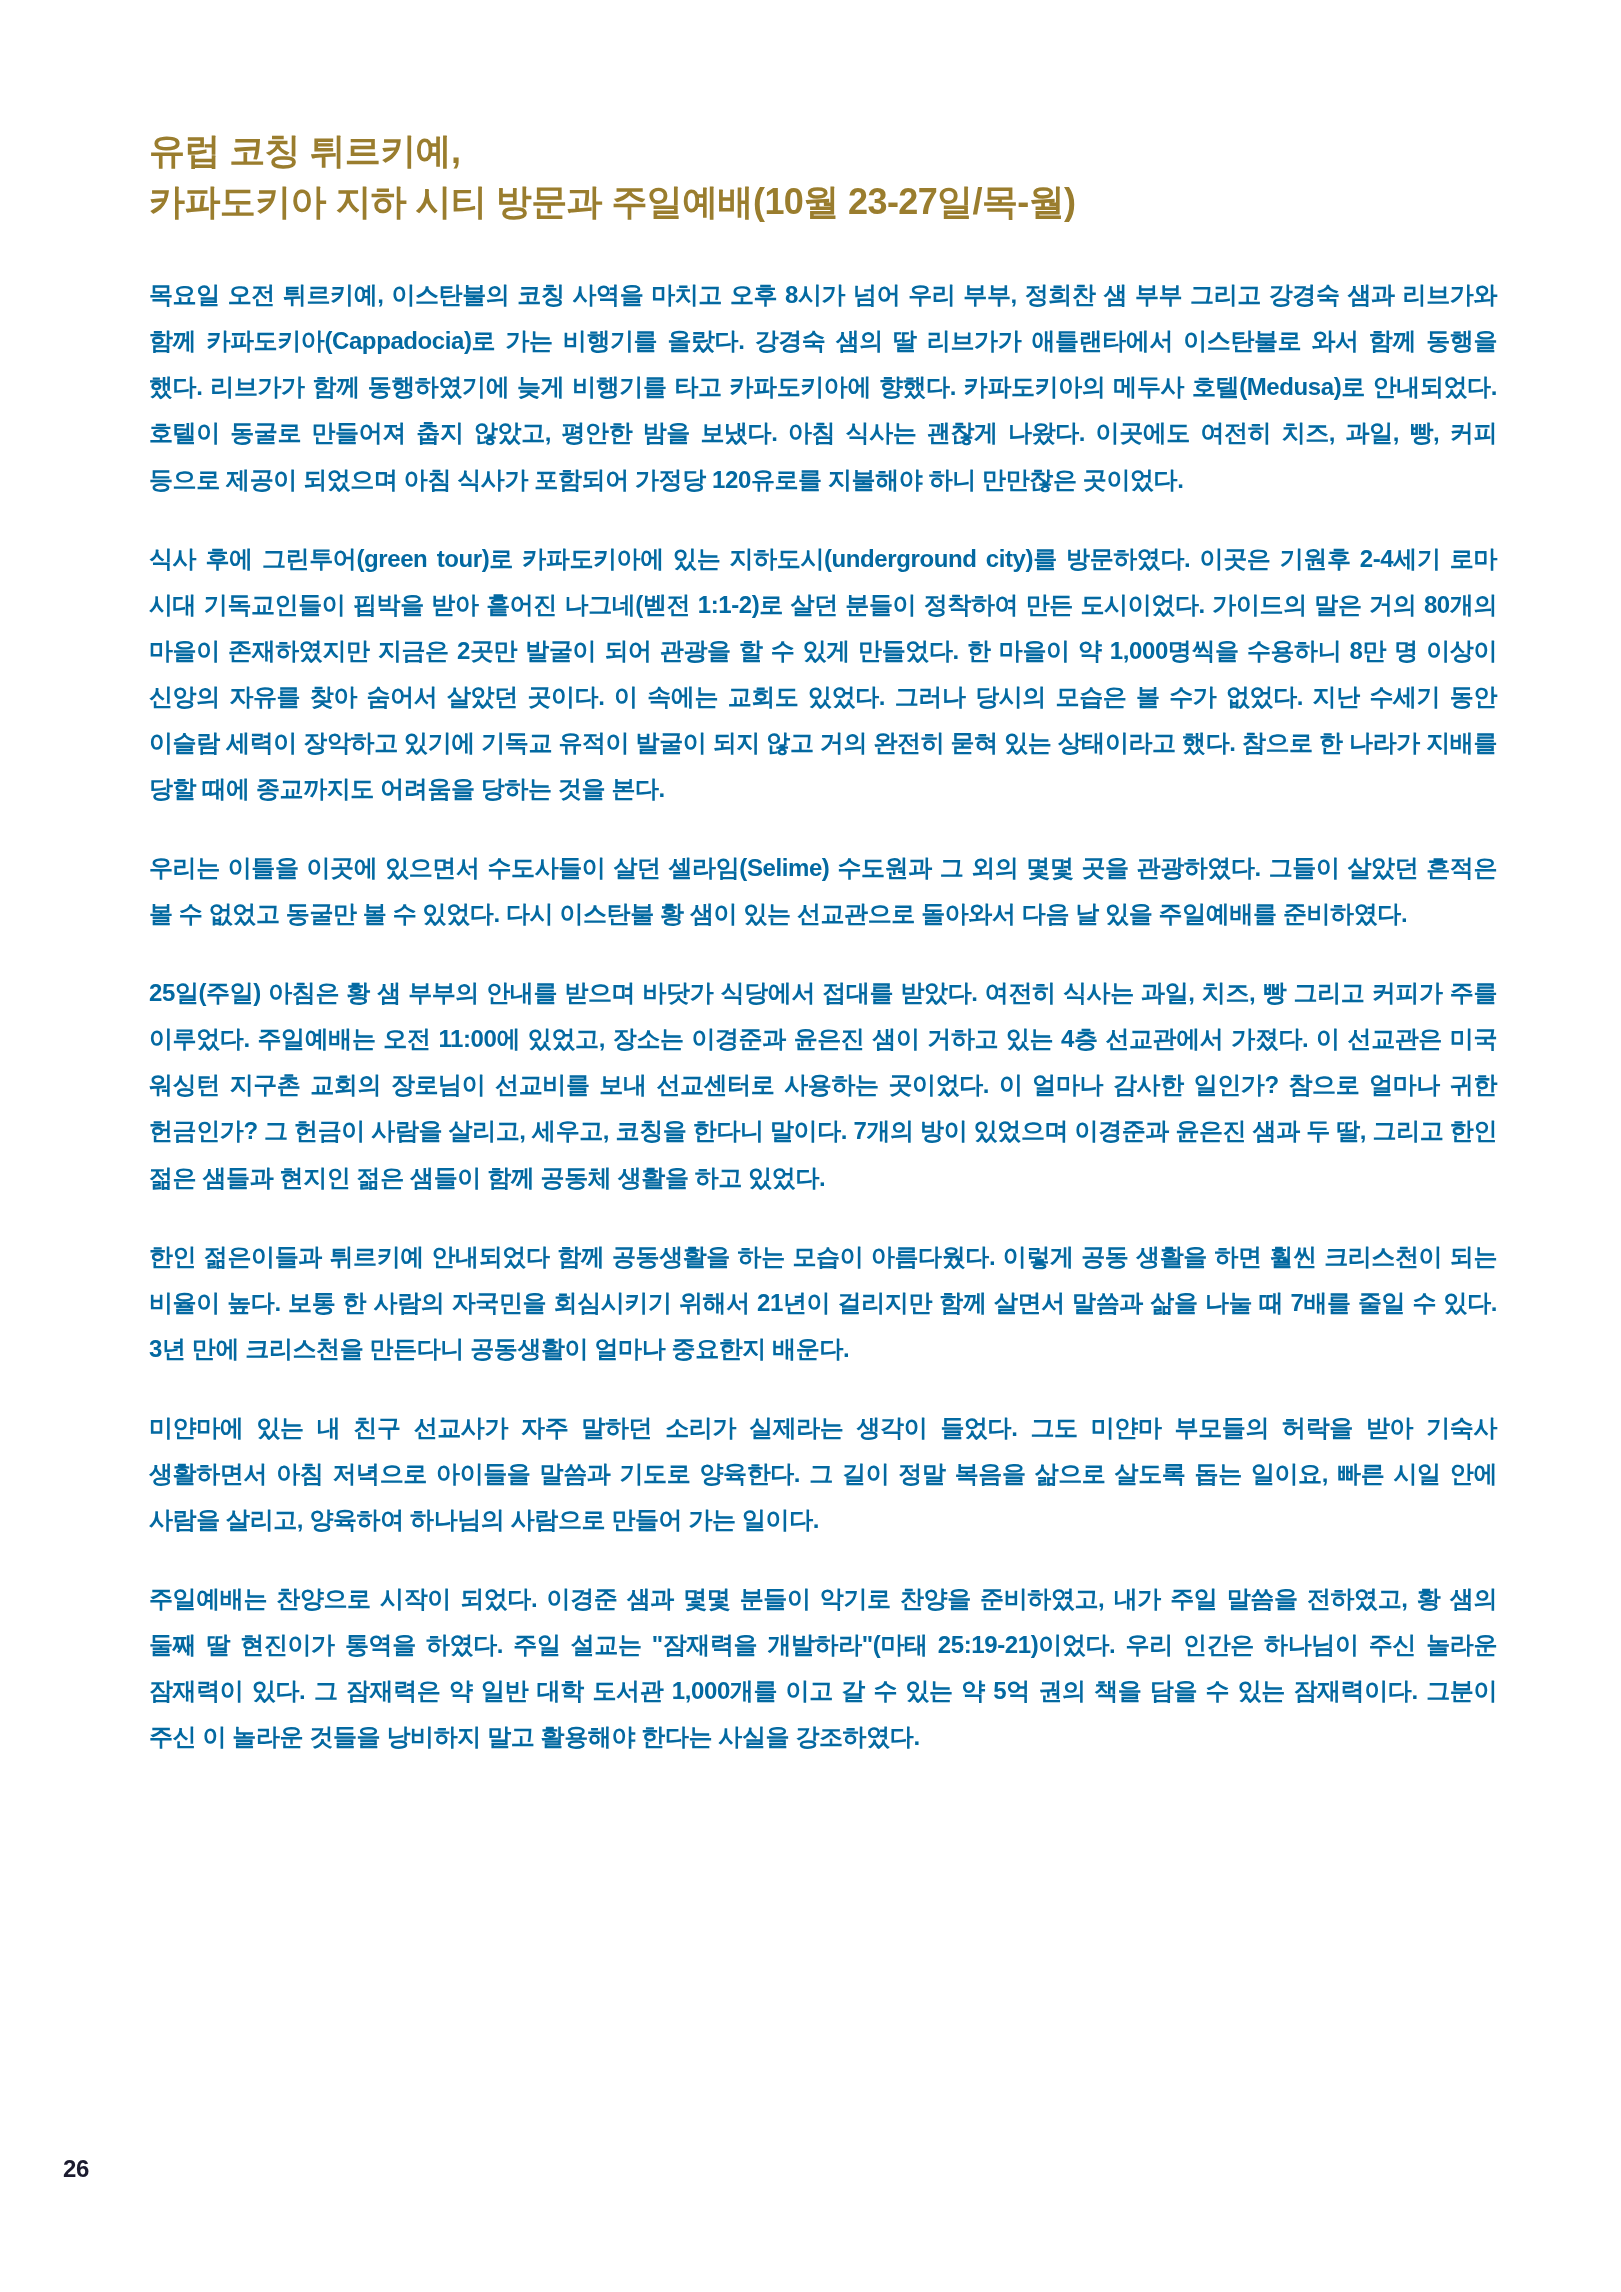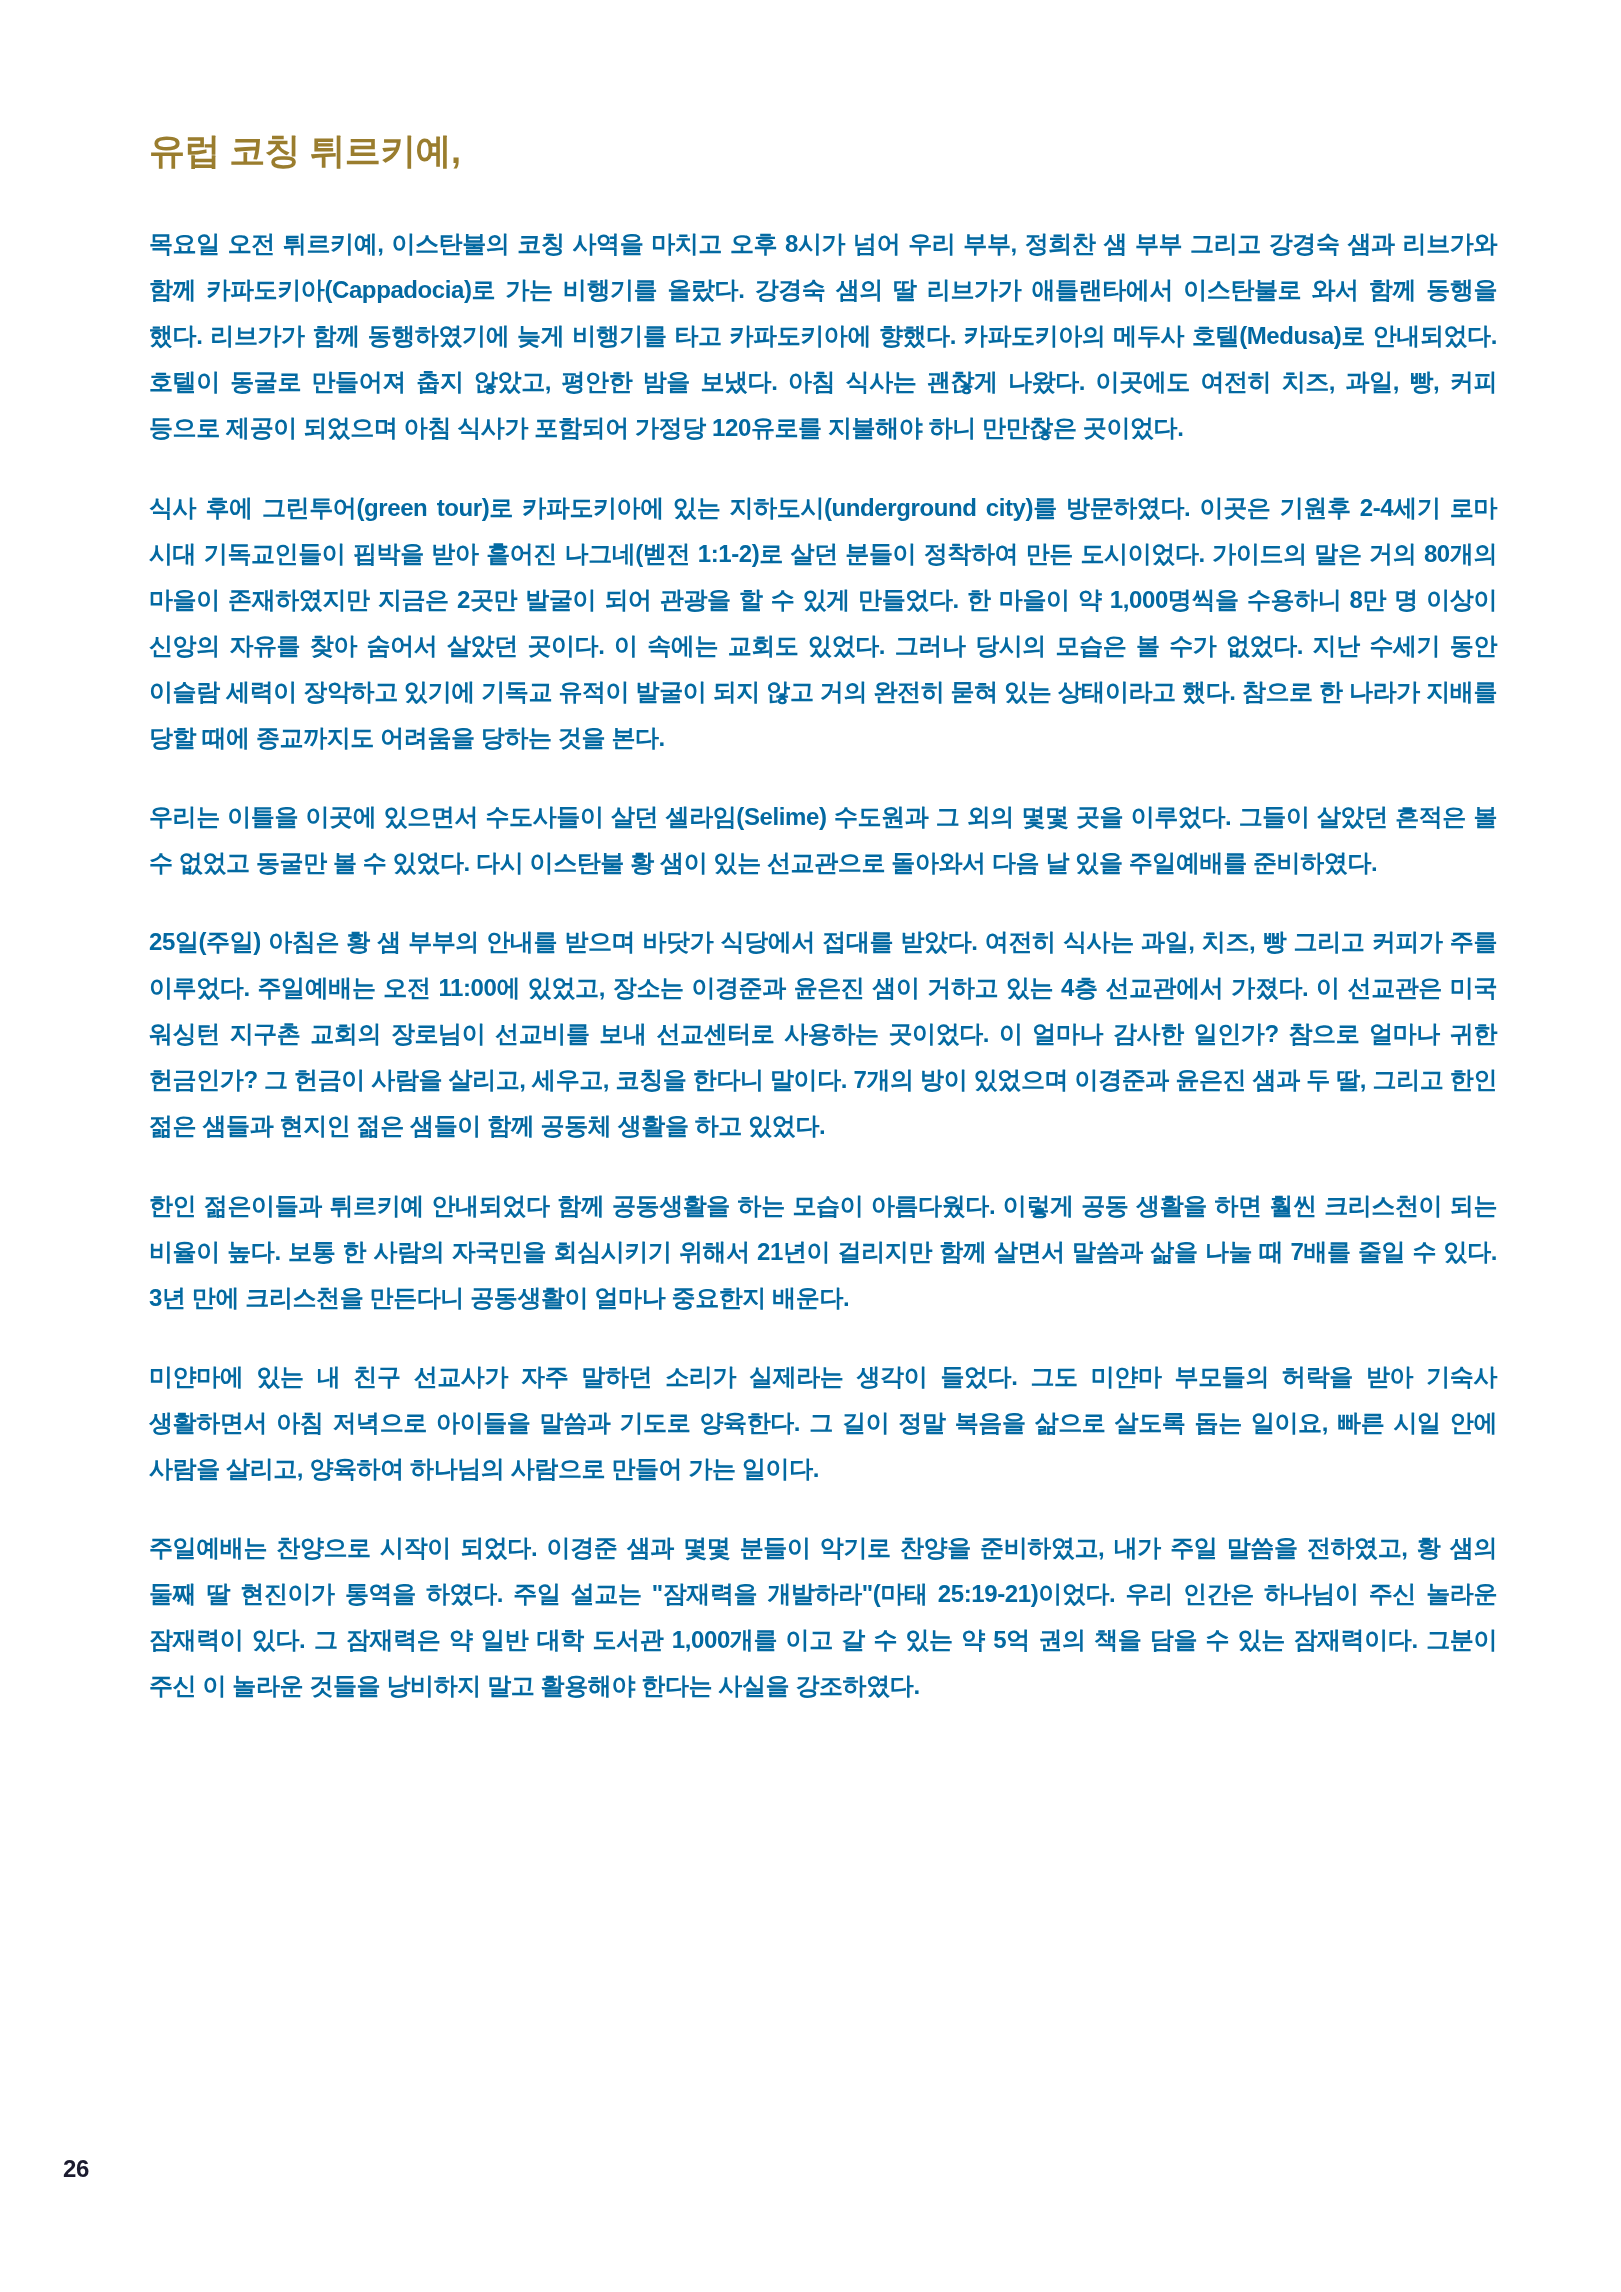--- a/index.html
+++ b/index.html
@@ -65,25 +65,26 @@
 </style>
 </head>
 <body>
 
 <div class="page">
 
   <div class="content">
 
     <h1 class="doc-title">
       <span class="title-line">유럽 코칭 튀르키예,</span>
+      <span class="title-line">카파도키아 지하 시티 방문과 주일예배(10월 23-27일/목-월)</span>
     </h1>
 
     <p class="body-copy">목요일 오전 튀르키예, 이스탄불의 코칭 사역을 마치고 오후 8시가 넘어 우리 부부, 정희찬 샘 부부 그리고 강경숙 샘과 리브가와 함께 카파도키아(Cappadocia)로 가는 비행기를 올랐다. 강경숙 샘의 딸 리브가가 애틀랜타에서 이스탄불로 와서 함께 동행을 했다. 리브가가 함께 동행하였기에 늦게 비행기를 타고 카파도키아에 향했다. 카파도키아의 메두사 호텔(Medusa)로 안내되었다. 호텔이 동굴로 만들어져 춥지 않았고, 평안한 밤을 보냈다. 아침 식사는 괜찮게 나왔다. 이곳에도 여전히 치즈, 과일, 빵, 커피 등으로 제공이 되었으며 아침 식사가 포함되어 가정당 120유로를 지불해야 하니 만만찮은 곳이었다.</p>
     <p class="body-copy">식사 후에 그린투어(green tour)로 카파도키아에 있는 지하도시(underground city)를 방문하였다. 이곳은 기원후 2-4세기 로마 시대 기독교인들이 핍박을 받아 흩어진 나그네(벧전 1:1-2)로 살던 분들이 정착하여 만든 도시이었다. 가이드의 말은 거의 80개의 마을이 존재하였지만 지금은 2곳만 발굴이 되어 관광을 할 수 있게 만들었다. 한 마을이 약 1,000명씩을 수용하니 8만 명 이상이 신앙의 자유를 찾아 숨어서 살았던 곳이다. 이 속에는 교회도 있었다. 그러나 당시의 모습은 볼 수가 없었다. 지난 수세기 동안 이슬람 세력이 장악하고 있기에 기독교 유적이 발굴이 되지 않고 거의 완전히 묻혀 있는 상태이라고 했다. 참으로 한 나라가 지배를 당할 때에 종교까지도 어려움을 당하는 것을 본다.</p>
-    <p class="body-copy">우리는 이틀을 이곳에 있으면서 수도사들이 살던 셀라임(Selime) 수도원과 그 외의 몇몇 곳을 이루었다. 그들이 살았던 흔적은 볼 수 없었고 동굴만 볼 수 있었다. 다시 이스탄불 황 샘이 있는 선교관으로 돌아와서 다음 날 있을 주일예배를 준비하였다.</p>
+    <p class="body-copy">우리는 이틀을 이곳에 있으면서 수도사들이 살던 셀라임(Selime) 수도원과 그 외의 몇몇 곳을 관광하였다. 그들이 살았던 흔적은 볼 수 없었고 동굴만 볼 수 있었다. 다시 이스탄불 황 샘이 있는 선교관으로 돌아와서 다음 날 있을 주일예배를 준비하였다.</p>
     <p class="body-copy">25일(주일) 아침은 황 샘 부부의 안내를 받으며 바닷가 식당에서 접대를 받았다. 여전히 식사는 과일, 치즈, 빵 그리고 커피가 주를 이루었다. 주일예배는 오전 11:00에 있었고, 장소는 이경준과 윤은진 샘이 거하고 있는 4층 선교관에서 가졌다. 이 선교관은 미국 워싱턴 지구촌 교회의 장로님이 선교비를 보내 선교센터로 사용하는 곳이었다. 이 얼마나 감사한 일인가? 참으로 얼마나 귀한 헌금인가? 그 헌금이 사람을 살리고, 세우고, 코칭을 한다니 말이다. 7개의 방이 있었으며 이경준과 윤은진 샘과 두 딸, 그리고 한인 젊은 샘들과 현지인 젊은 샘들이 함께 공동체 생활을 하고 있었다.</p>
     <p class="body-copy">한인 젊은이들과 튀르키예 안내되었다 함께 공동생활을 하는 모습이 아름다웠다. 이렇게 공동 생활을 하면 훨씬 크리스천이 되는 비율이 높다. 보통 한 사람의 자국민을 회심시키기 위해서 21년이 걸리지만 함께 살면서 말씀과 삶을 나눌 때 7배를 줄일 수 있다. 3년 만에 크리스천을 만든다니 공동생활이 얼마나 중요한지 배운다.</p>
     <p class="body-copy">미얀마에 있는 내 친구 선교사가 자주 말하던 소리가 실제라는 생각이 들었다. 그도 미얀마 부모들의 허락을 받아 기숙사 생활하면서 아침 저녁으로 아이들을 말씀과 기도로 양육한다. 그 길이 정말 복음을 삶으로 살도록 돕는 일이요, 빠른 시일 안에 사람을 살리고, 양육하여 하나님의 사람으로 만들어 가는 일이다.</p>
     <p class="body-copy">주일예배는 찬양으로 시작이 되었다. 이경준 샘과 몇몇 분들이 악기로 찬양을 준비하였고, 내가 주일 말씀을 전하였고, 황 샘의 둘째 딸 현진이가 통역을 하였다. 주일 설교는 "잠재력을 개발하라"(마태 25:19-21)이었다. 우리 인간은 하나님이 주신 놀라운 잠재력이 있다. 그 잠재력은 약 일반 대학 도서관 1,000개를 이고 갈 수 있는 약 5억 권의 책을 담을 수 있는 잠재력이다. 그분이 주신 이 놀라운 것들을 낭비하지 말고 활용해야 한다는 사실을 강조하였다.</p>
 
   </div>
 
   <div class="page-number">26</div>
 
 </div>

